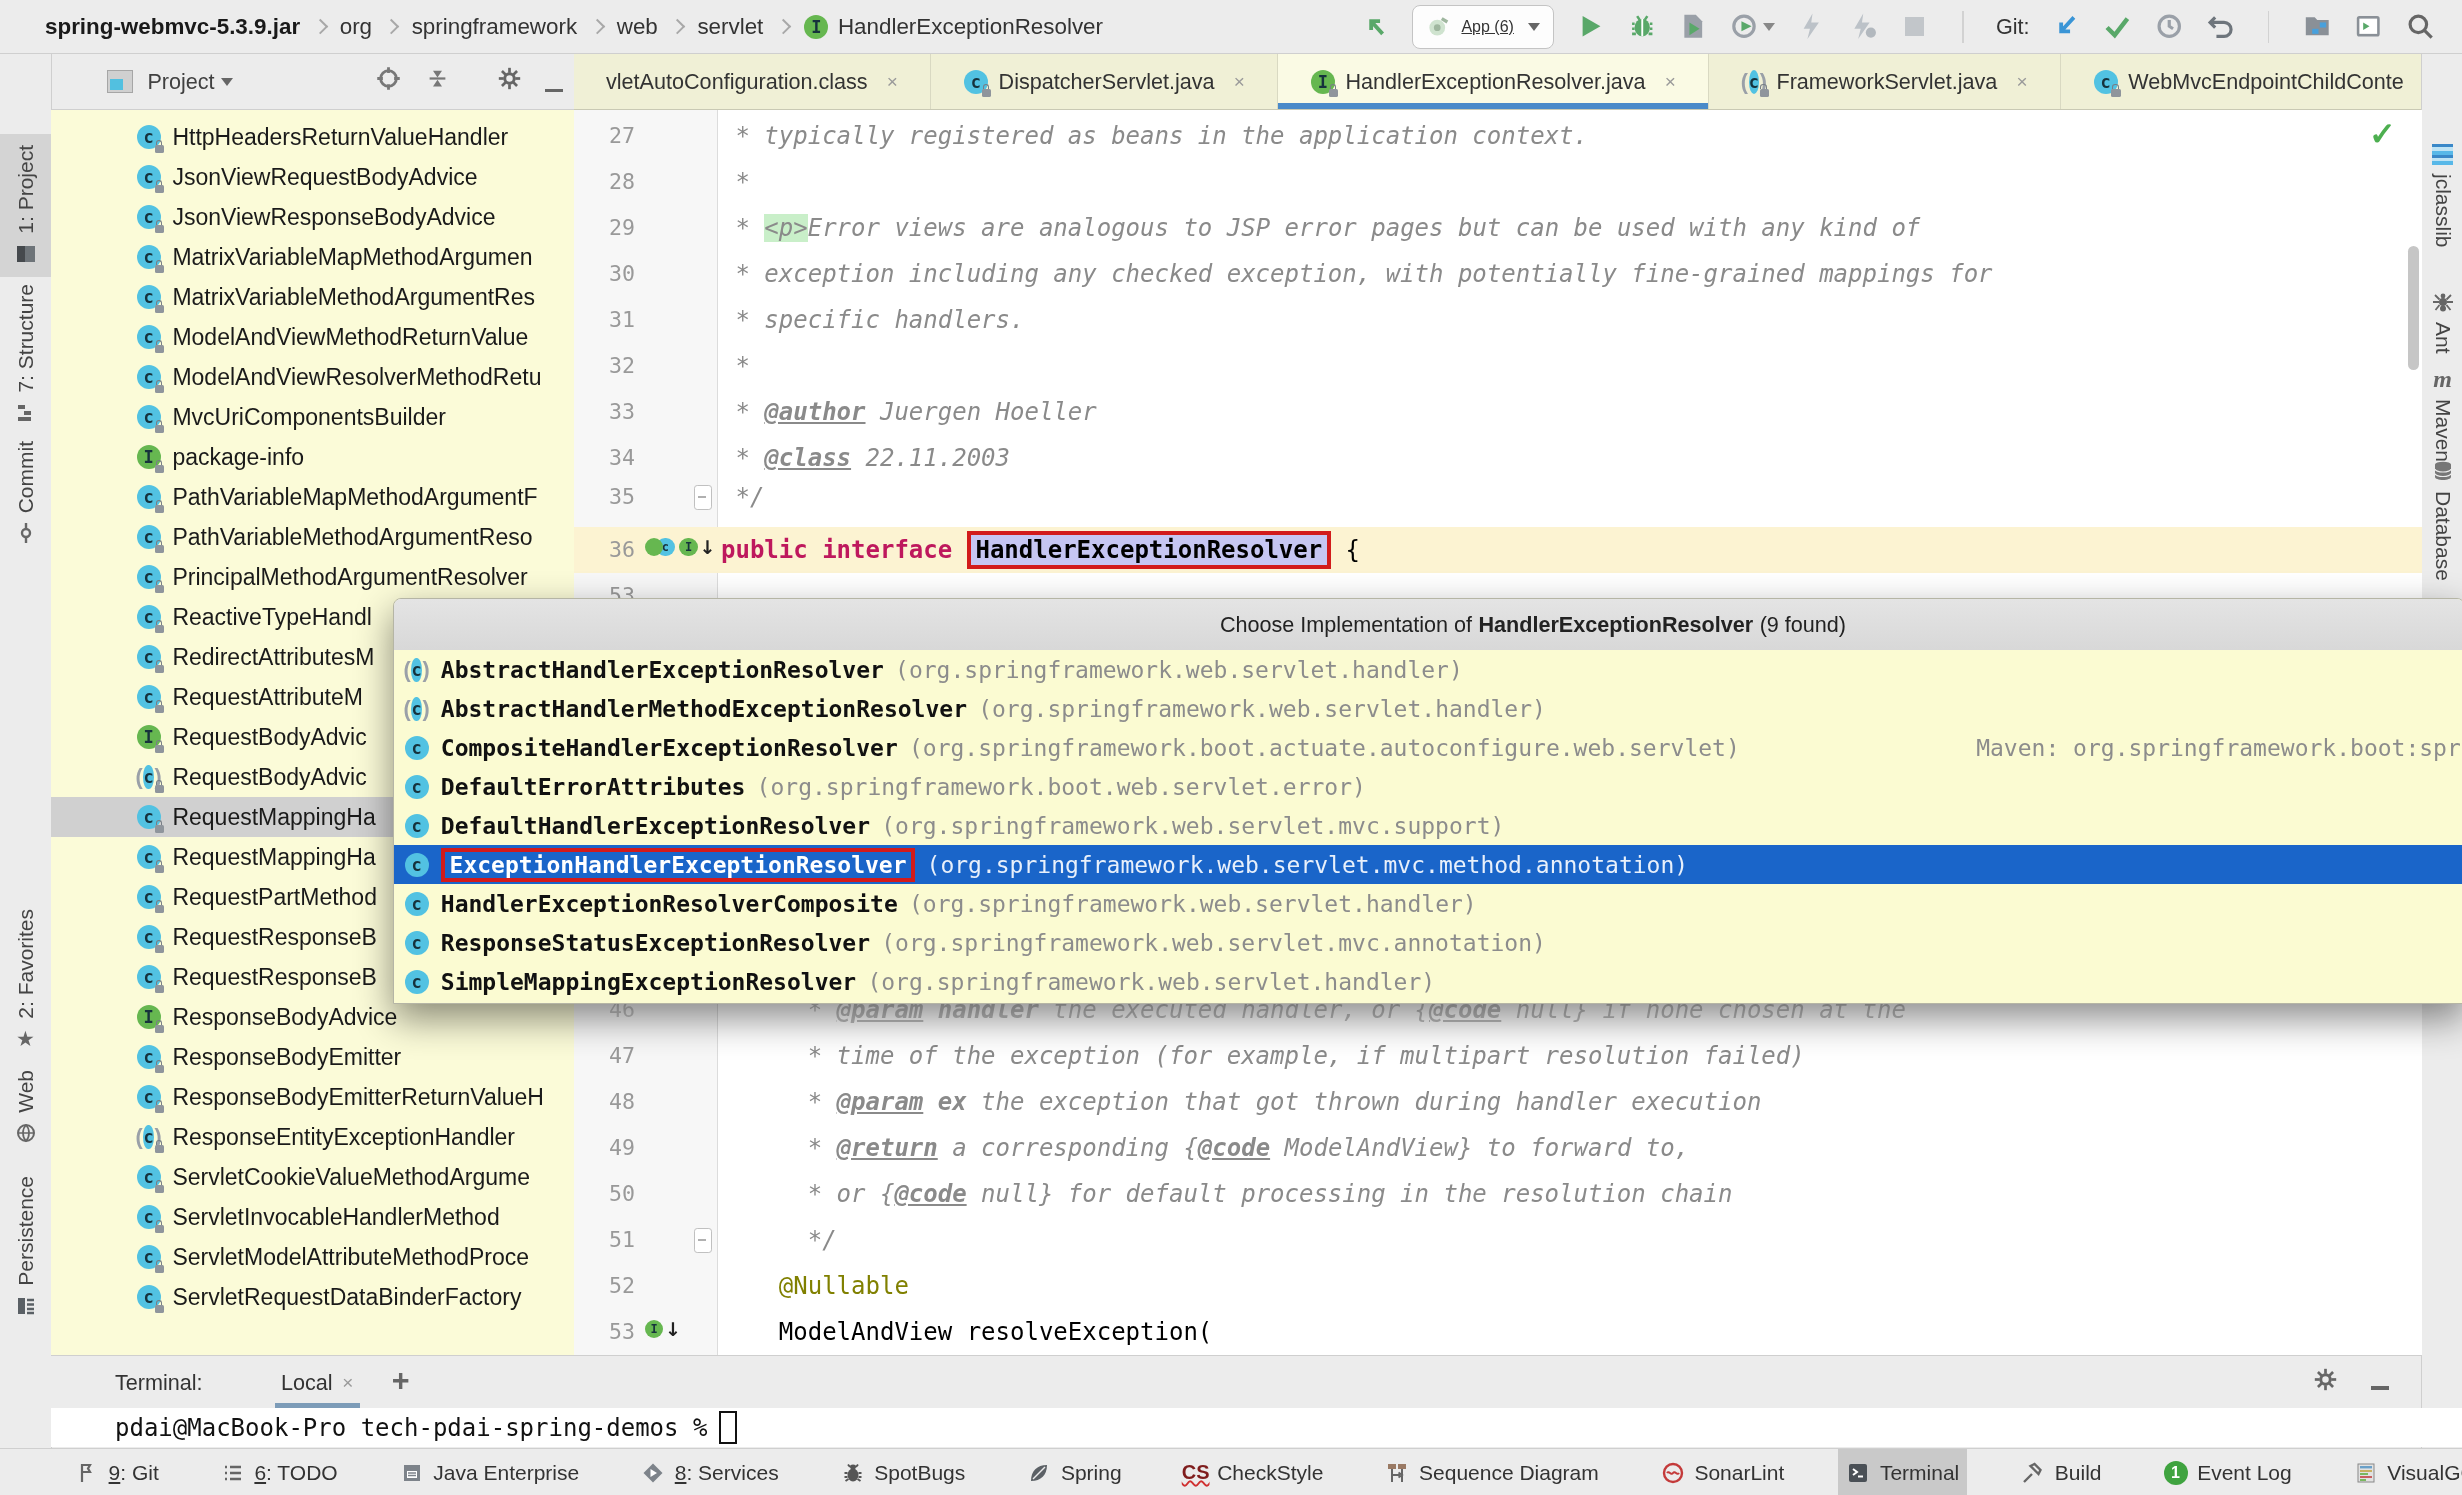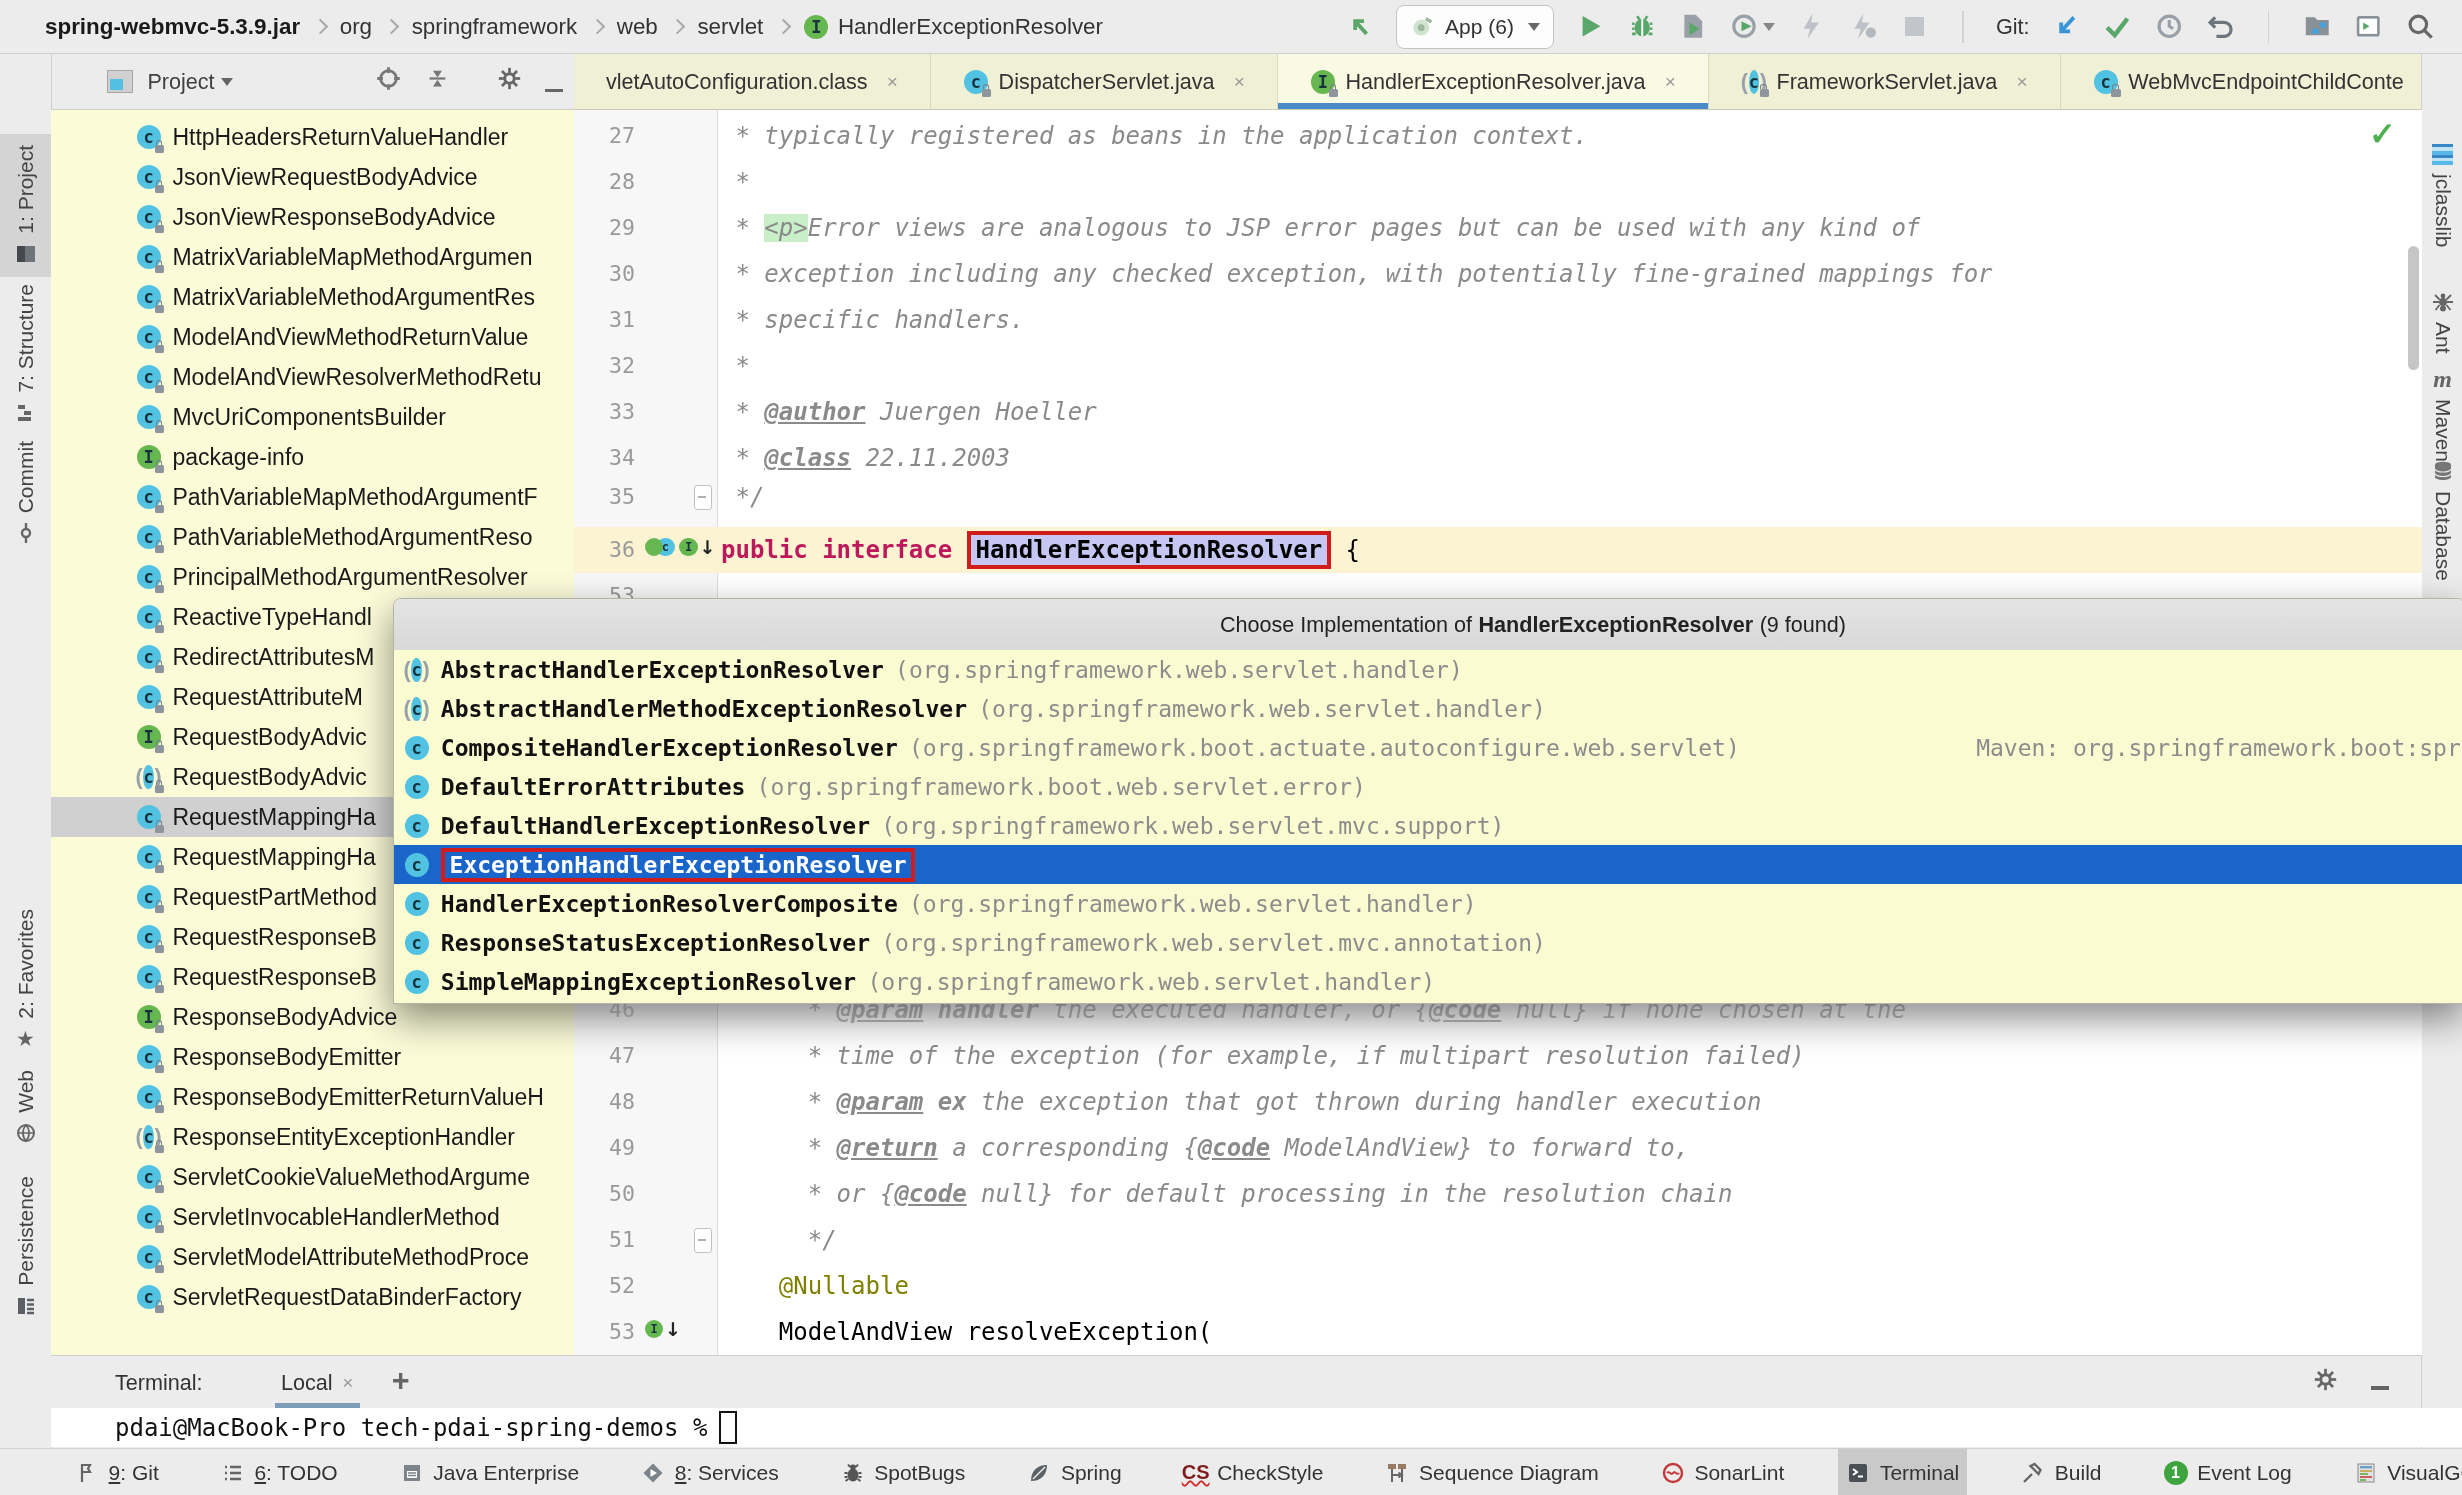--- a/index.html
+++ b/index.html
@@ -46,21 +46,21 @@
 
   
   #titlebar{position:absolute;left:0;top:0;width:2462px;height:53px;background:#ececec;
        border-bottom:0.8px solid #cfcfcf;display:flex;align-items:center;}
   #breadcrumb{display:flex;align-items:center;padding-left:45px;font-size:22.4px;color:#333;flex:none;}
   #breadcrumb .bc-root{font-weight:bold;color:#1a1a1a;}
   #toolbar{display:flex;align-items:center;margin-left:auto;padding-right:27px;gap:21px;}
   #toolbar .tb{display:inline-flex;align-items:center;}
   #toolbar .tb .ic{width:30.5px;height:30.5px;}
   #runcfg{display:inline-flex;align-items:center;background:#fdfdfd;border:1.6px solid #c4c4c4;
-       border-radius:8px;height:42px;padding:0 13px;font-size:21px;color:#333;gap:8px;}
+       border-radius:8px;height:42px;padding:0 13px;font-size:16px;color:#333;gap:8px;text-decoration:underline;}
   #toolbar .lbl{font-size:21.6px;color:#333;}
 
   
   #projheader{position:absolute;left:51px;top:54px;width:523px;height:55px;background:#ececec;
        border-right:0.8px solid #cfcfcf;border-bottom:0.8px solid #cfcfcf;display:flex;align-items:center;
        font-size:21.6px;color:#404040;}
   #projheader .sp{flex:1;}
   #projheader .hic{margin-right:14.4px;display:inline-flex;}
   #tabbar{position:absolute;left:574px;top:54px;width:1848px;height:55px;background:#f0f0d6;
        border-bottom:0.8px solid #c9c9b4;display:flex;align-items:stretch;overflow:hidden;}
@@ -771,20 +771,21 @@
             <span class="bub" style="background:#52c2e2">c</span>
           </span>
           <span class="pname">DefaultHandlerExceptionResolver</span>
           <span class="ppkg">(org.springframework.web.servlet.mvc.support)</span>
         </div>
         <div class="prow selected">
           <span class="ic">
             <span class="bub" style="background:#52c2e2">c</span>
           </span>
           <span class="pname">ExceptionHandlerExceptionResolver</span>
+          <span class="ppkg">(org.springframework.web.servlet.mvc.method.annotation)</span>
         </div>
         <div class="prow">
           <span class="ic">
             <span class="bub" style="background:#52c2e2">c</span>
           </span>
           <span class="pname">HandlerExceptionResolverComposite</span>
           <span class="ppkg">(org.springframework.web.servlet.handler)</span>
         </div>
         <div class="prow">
           <span class="ic">

